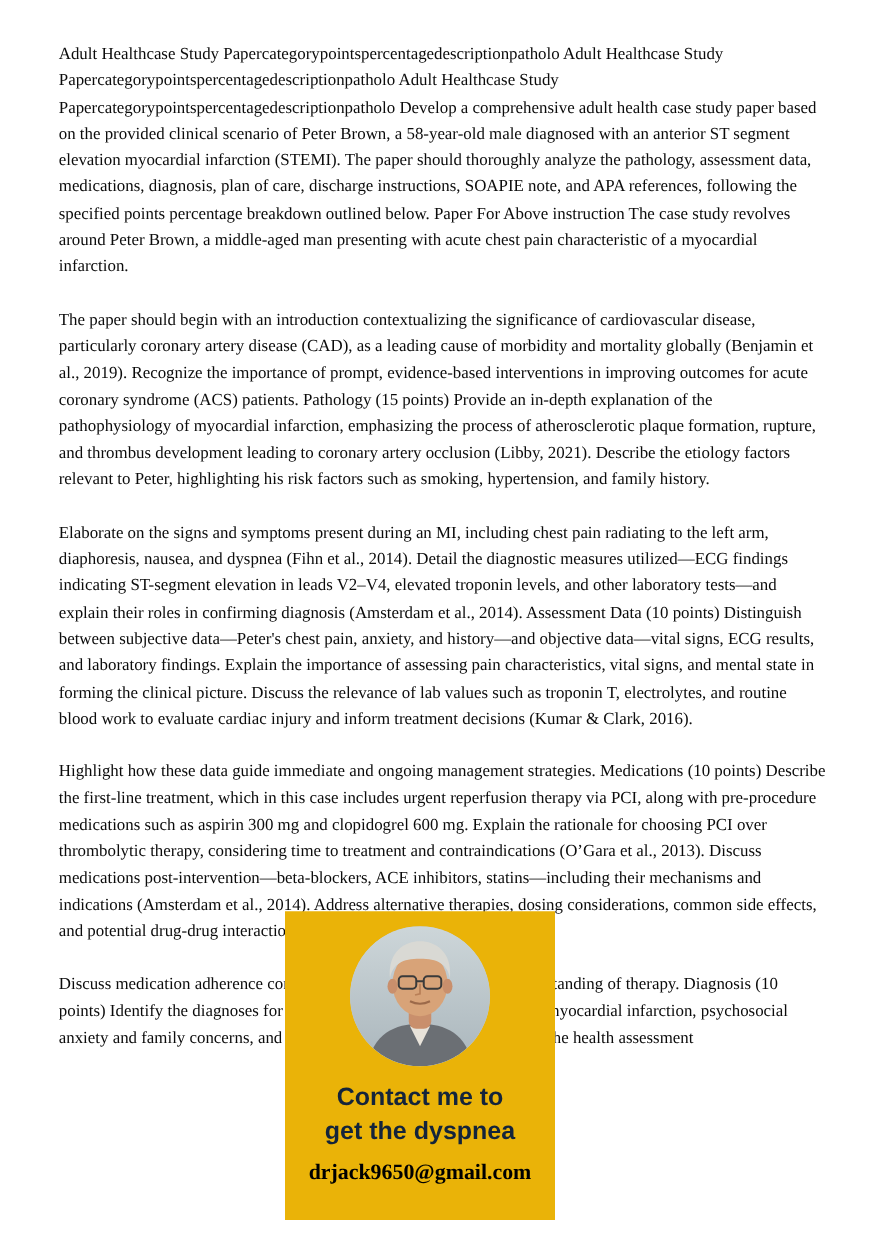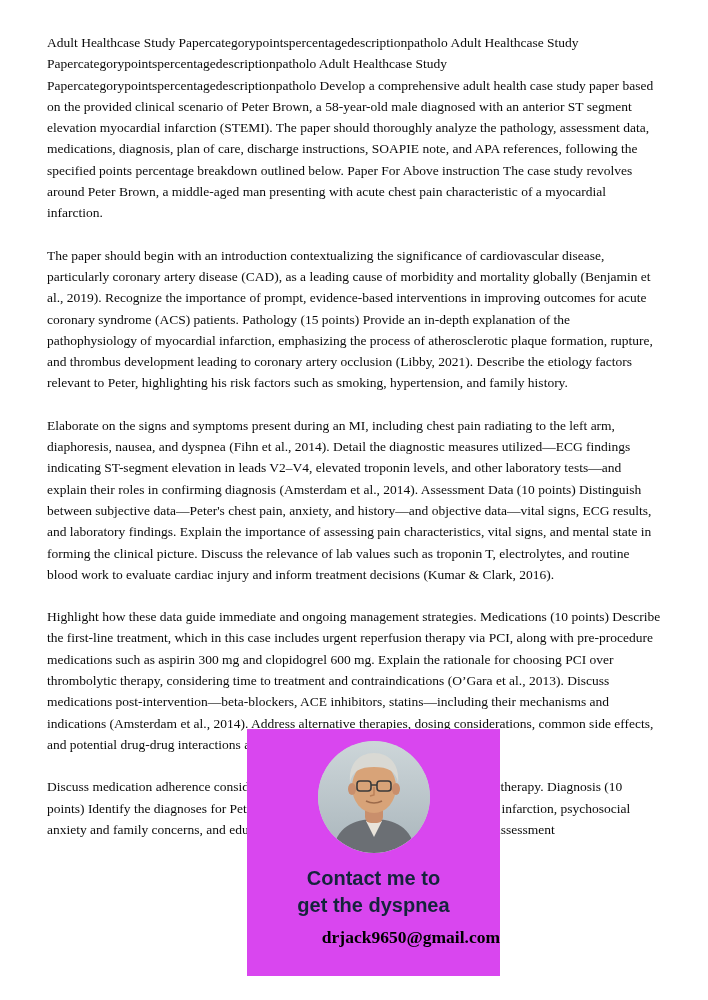--- a/index.html
+++ b/index.html
@@ -19,25 +19,24 @@
     left: 47px; right: 46px; top: 32px;
     color: #0b0b0b;
     font-size: 13.5px;
     line-height: 21.3px;
     text-align: left;
   }
   .doc-text p { margin: 0 0 21px 0; }
   .overlay {
     position: absolute;
     left: 228px; top: 729px;
-    width: 253px; height: 247px;
-    background: #d946ef;
+    width: 216px; height: 247px;
+    background: #eab308;
     text-align: center;
     overflow: hidden;
-    margin-left: 19px;
   }
   .photo {
     width: 112px; height: 112px;
     border-radius: 50%;
     overflow: hidden;
     margin: 12px auto 12px auto;
     background: #c3ced2;
   }
   .photo svg { display: block; width: 112px; height: 112px; }
   .contact-line {
@@ -46,21 +45,20 @@
     font-size: 20px;
     line-height: 27px;
     color: #14243b;
   }
   .email {
     font-family: "Liberation Serif", serif;
     font-weight: 700;
     font-size: 17.5px;
     color: #000000;
     margin-top: 8px;
-    text-align: right;
   }
 </style>
 </head>
 <body>
 
 <div class="page">
 
   <div class="doc-text">
     <p>Adult Healthcase Study Papercategorypointspercentagedescriptionpatholo Adult Healthcase Study Papercategorypointspercentagedescriptionpatholo Adult Healthcase Study Papercategorypointspercentagedescriptionpatholo Develop a comprehensive adult health case study paper based on the provided clinical scenario of Peter Brown, a 58-year-old male diagnosed with an anterior ST segment elevation myocardial infarction (STEMI). The paper should thoroughly analyze the pathology, assessment data, medications, diagnosis, plan of care, discharge instructions, SOAPIE note, and APA references, following the specified points percentage breakdown outlined below. Paper For Above instruction The case study revolves around Peter Brown, a middle-aged man presenting with acute chest pain characteristic of a myocardial infarction.</p>
     <p>The paper should begin with an introduction contextualizing the significance of cardiovascular disease, particularly coronary artery disease (CAD), as a leading cause of morbidity and mortality globally (Benjamin et al., 2019). Recognize the importance of prompt, evidence-based interventions in improving outcomes for acute coronary syndrome (ACS) patients. Pathology (15 points) Provide an in-depth explanation of the pathophysiology of myocardial infarction, emphasizing the process of atherosclerotic plaque formation, rupture, and thrombus development leading to coronary artery occlusion (Libby, 2021). Describe the etiology factors relevant to Peter, highlighting his risk factors such as smoking, hypertension, and family history.</p>

